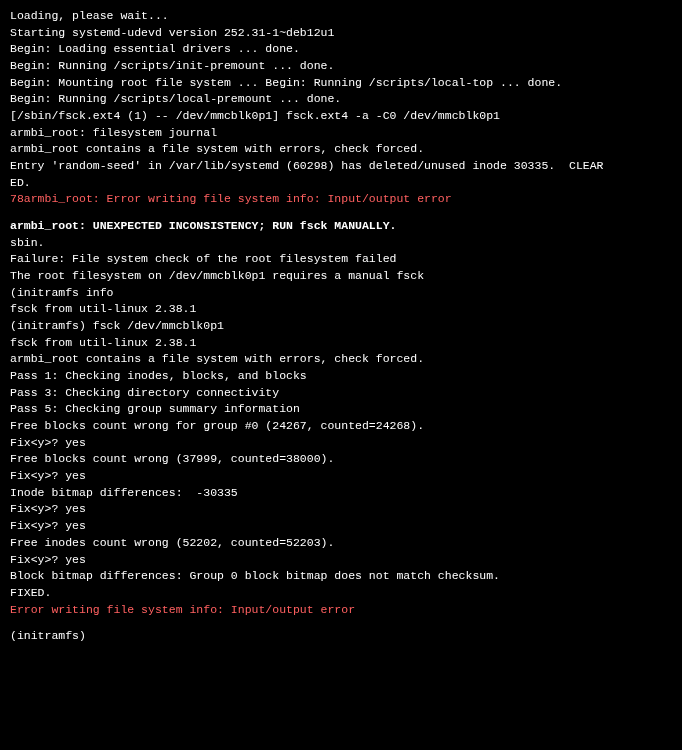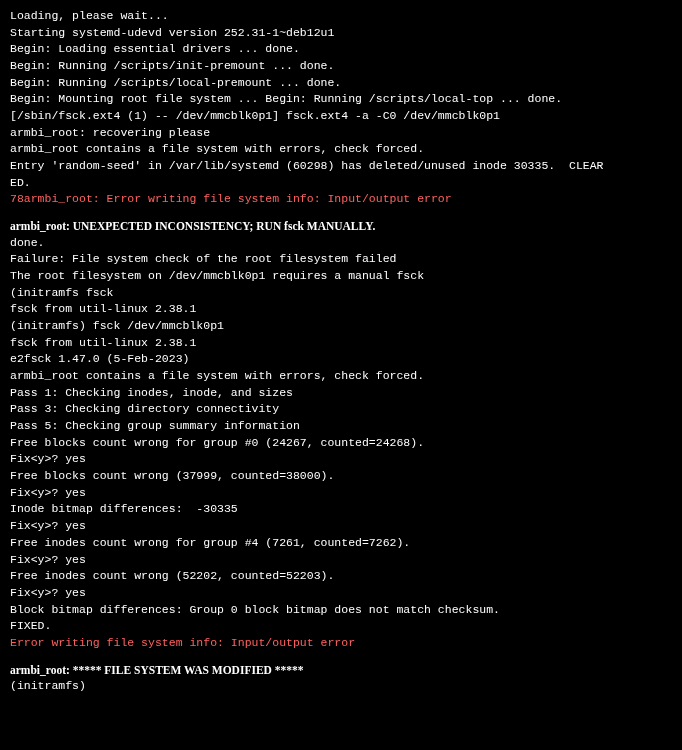--- a/index.html
+++ b/index.html
@@ -37,69 +37,65 @@
     }
 
     .terminal-line.error {
       color: #ff6060;
       font-family: Liberation Mono, monospace;
     }
 
     .terminal-line.bold-white {
       color: #ffffff;
       font-weight: bold;
-      font-family: Liberation Serif, serif;
     }
 
     .terminal-line.empty {
       height: 10px;
     }
 
     @keyframes blink {
       50% { opacity: 0; }
     }
   </style>
 </head>
 <body>
 
 <div id="terminal">
     <div class="terminal-line bright">Loading, please wait...</div>
     <div class="terminal-line bright">Starting systemd-udevd version 252.31-1~deb12u1</div>
     <div class="terminal-line bright">Begin: Loading essential drivers ... done.</div>
     <div class="terminal-line bright">Begin: Running /scripts/init-premount ... done.</div>
+    <div class="terminal-line bright">Begin: Mounting root file system ... Begin: Running /scripts/local-top ... done.</div>
     <div class="terminal-line bright">Begin: Running /scripts/local-premount ... done.</div>
-    <div class="terminal-line bright">Begin: Mounting root file system ... Begin: Running /scripts/local-top ... done.</div>
     <div class="terminal-line bright">[/sbin/fsck.ext4 (1) -- /dev/mmcblk0p1] fsck.ext4 -a -C0 /dev/mmcblk0p1</div>
-    <div class="terminal-line bright">armbi_root: recovering please</div>
+    <div class="terminal-line bright">armbi_root: filesystem journal</div>
     <div class="terminal-line bright">armbi_root contains a file system with errors, check forced.</div>
     <div class="terminal-line bright">Entry 'random-seed' in /var/lib/systemd (60298) has deleted/unused inode 30335.  CLEARED.</div>
     <div class="terminal-line error">78armbi_root: Error writing file system info: Input/output error</div>
     <div class="terminal-line empty"></div>
     <div class="terminal-line bold-white">armbi_root: UNEXPECTED INCONSISTENCY; RUN fsck MANUALLY.</div>
-    <div class="terminal-line bright">done.</div>
+    <div class="terminal-line bright">sbin.</div>
     <div class="terminal-line bright">Failure: File system check of the root filesystem failed</div>
     <div class="terminal-line bright">The root filesystem on /dev/mmcblk0p1 requires a manual fsck</div>
-    <div class="terminal-line bright">(initramfs fsck</div>
+    <div class="terminal-line bright">(initramfs info</div>
     <div class="terminal-line bright">fsck from util-linux 2.38.1</div>
     <div class="terminal-line bright">(initramfs) fsck /dev/mmcblk0p1</div>
     <div class="terminal-line bright">fsck from util-linux 2.38.1</div>
-    <div class="terminal-line bright">e2fsck 1.47.0 (5-Feb-2023)</div>
     <div class="terminal-line bright">armbi_root contains a file system with errors, check forced.</div>
-    <div class="terminal-line bright">Pass 1: Checking inodes, inode, and sizes</div>
+    <div class="terminal-line bright">Pass 1: Checking inodes, blocks, and blocks</div>
     <div class="terminal-line bright">Pass 3: Checking directory connectivity</div>
     <div class="terminal-line bright">Pass 5: Checking group summary information</div>
     <div class="terminal-line bright">Free blocks count wrong for group #0 (24267, counted=24268).</div>
     <div class="terminal-line bright">Fix&lt;y&gt;? yes</div>
     <div class="terminal-line bright">Free blocks count wrong (37999, counted=38000).</div>
     <div class="terminal-line bright">Fix&lt;y&gt;? yes</div>
     <div class="terminal-line bright">Inode bitmap differences:  -30335</div>
     <div class="terminal-line bright">Fix&lt;y&gt;? yes</div>
-    <div class="terminal-line bright">Free inodes count wrong for group #4 (7261, counted=7262).</div>
     <div class="terminal-line bright">Fix&lt;y&gt;? yes</div>
     <div class="terminal-line bright">Free inodes count wrong (52202, counted=52203).</div>
     <div class="terminal-line bright">Fix&lt;y&gt;? yes</div>
     <div class="terminal-line bright">Block bitmap differences: Group 0 block bitmap does not match checksum.</div>
     <div class="terminal-line bright">FIXED.</div>
     <div class="terminal-line error">Error writing file system info: Input/output error</div>
     <div class="terminal-line empty"></div>
-    <div class="terminal-line bold-white">armbi_root: ***** FILE SYSTEM WAS MODIFIED *****</div>
     <div class="terminal-line bright">(initramfs)</div>
   </div>
 
 </body></html>

